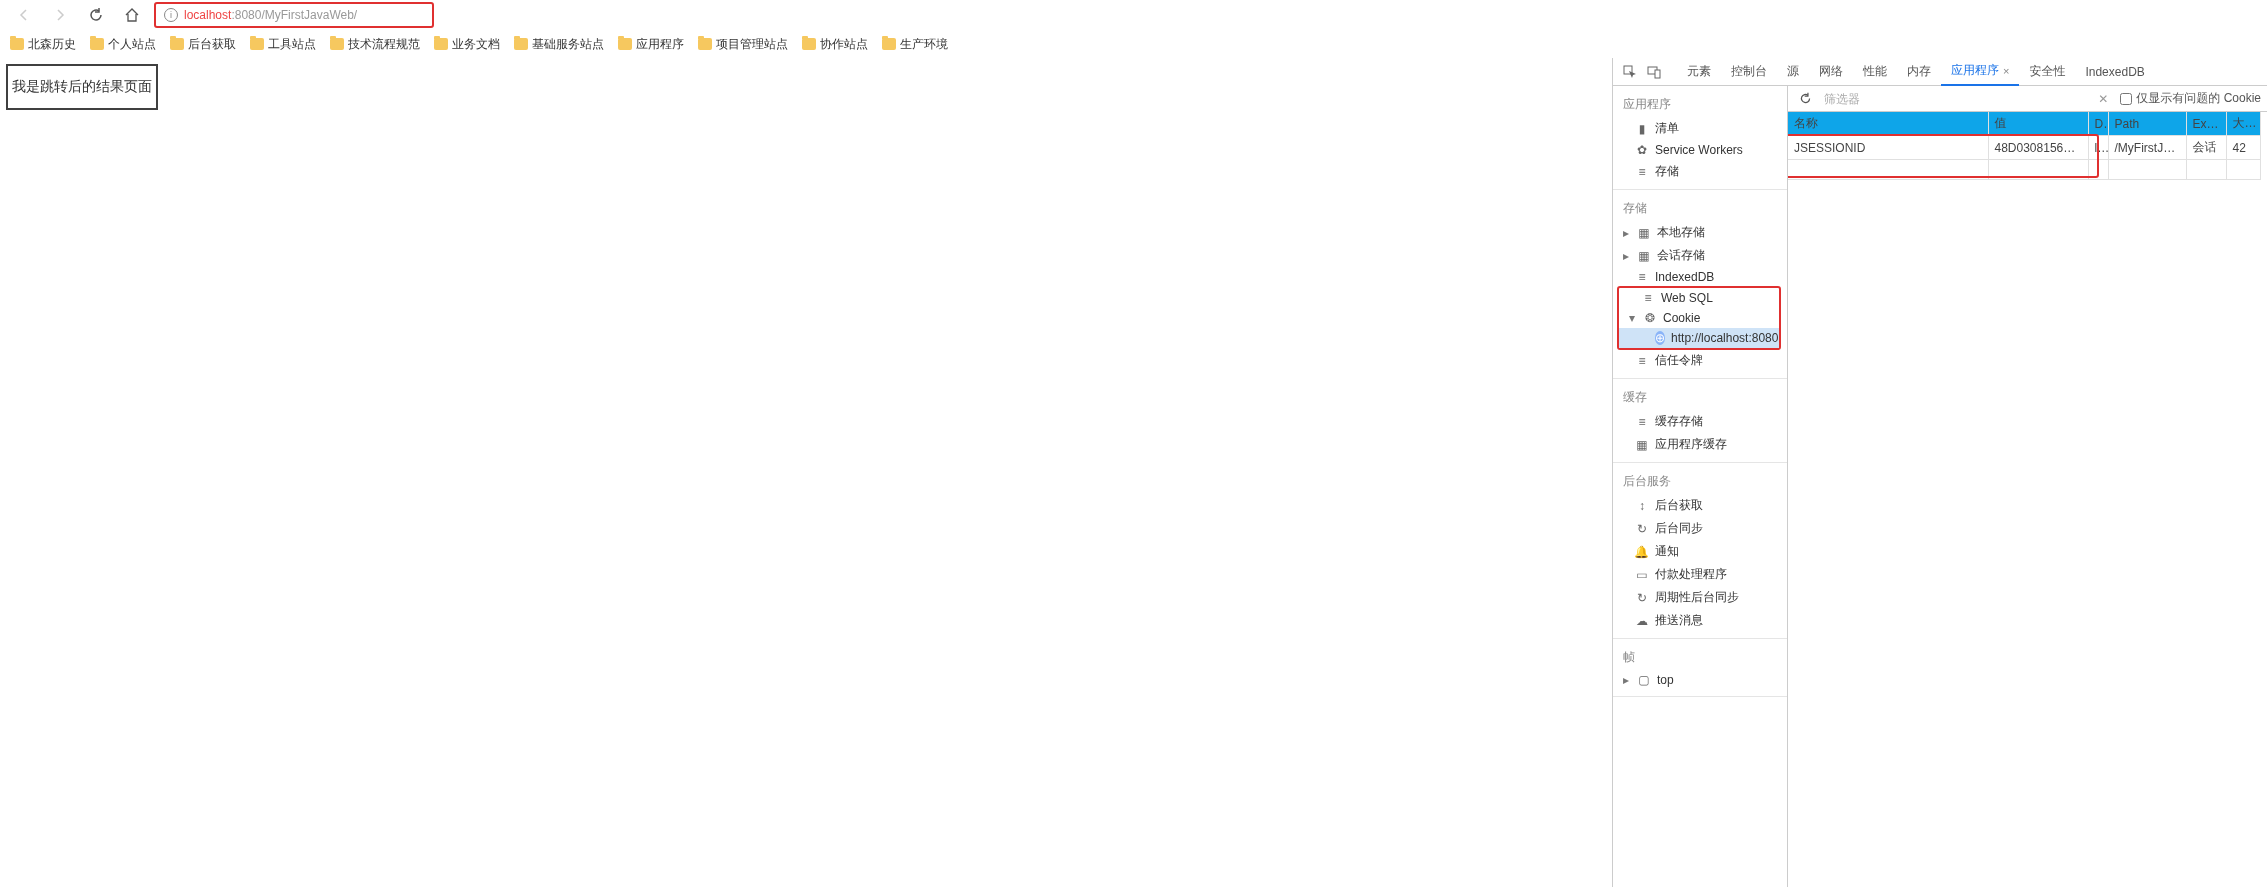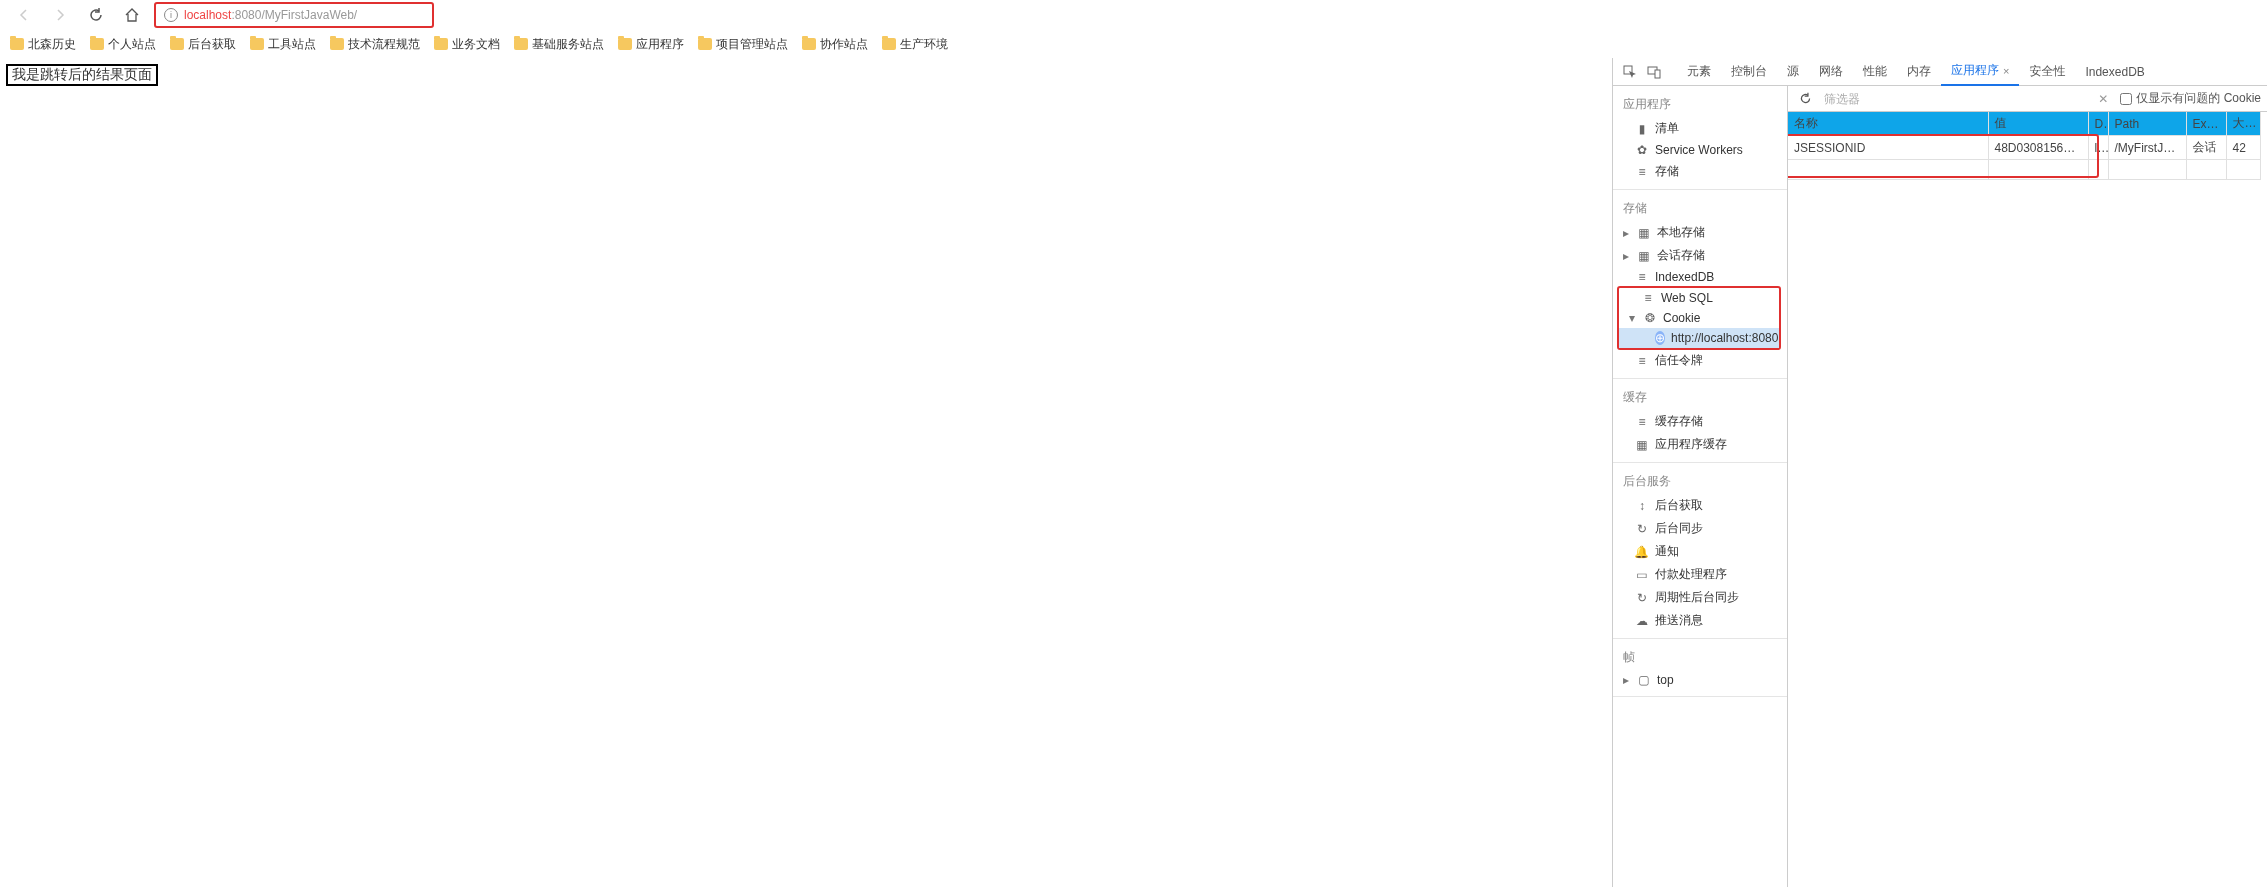--- a/index.html
+++ b/index.html
@@ -13,21 +13,21 @@
 .url-host { color: #ef4444; }
 .url-path { color: #999; }
 
 .bookmarks-bar { display: flex; align-items: center; height: 28px; padding: 0 10px; gap: 14px; }
 .bookmark { display: flex; align-items: center; gap: 4px; font-size: 12px; color: #333; cursor: pointer; }
 .folder-icon { width: 14px; height: 12px; background: #f6c85f; border-radius: 2px; position: relative; }
 .folder-icon::before { content: ""; position: absolute; top: -2px; left: 0; width: 6px; height: 3px; background: #f6c85f; border-radius: 1px 1px 0 0; }
 
 .content-area { display: flex; height: calc(100vh - 58px); }
 .page-body { flex: 1; padding: 6px; }
-.result-text { border: 2px solid #000000; padding: 0 4px; font-size: 14px; display: inline-block; }
+.result-text { border: 2px solid #404040; padding: 12px 4px; font-size: 14px; display: inline-block; }
 
 .devtools { width: 655px; border-left: 1px solid #ccc; display: flex; flex-direction: column; background: #fff; }
 .dt-tabs { display: flex; align-items: center; border-bottom: 1px solid #ccc; height: 28px; padding: 0 6px; gap: 2px; }
 .dt-icon-btn { width: 22px; height: 22px; display: flex; align-items: center; justify-content: center; color: #666; cursor: pointer; }
 .dt-tab { padding: 0 10px; height: 28px; display: flex; align-items: center; font-size: 12px; color: #555; cursor: pointer; }
 .dt-tab.active { color: #1a73e8; border-bottom: 2px solid #1a73e8; }
 .dt-tab .close-x { margin-left: 4px; color: #888; font-size: 11px; }
 
 .dt-body { display: flex; flex: 1; overflow: hidden; }
 .dt-sidebar { width: 175px; border-right: 1px solid #ccc; overflow-y: auto; background: #fff; }

